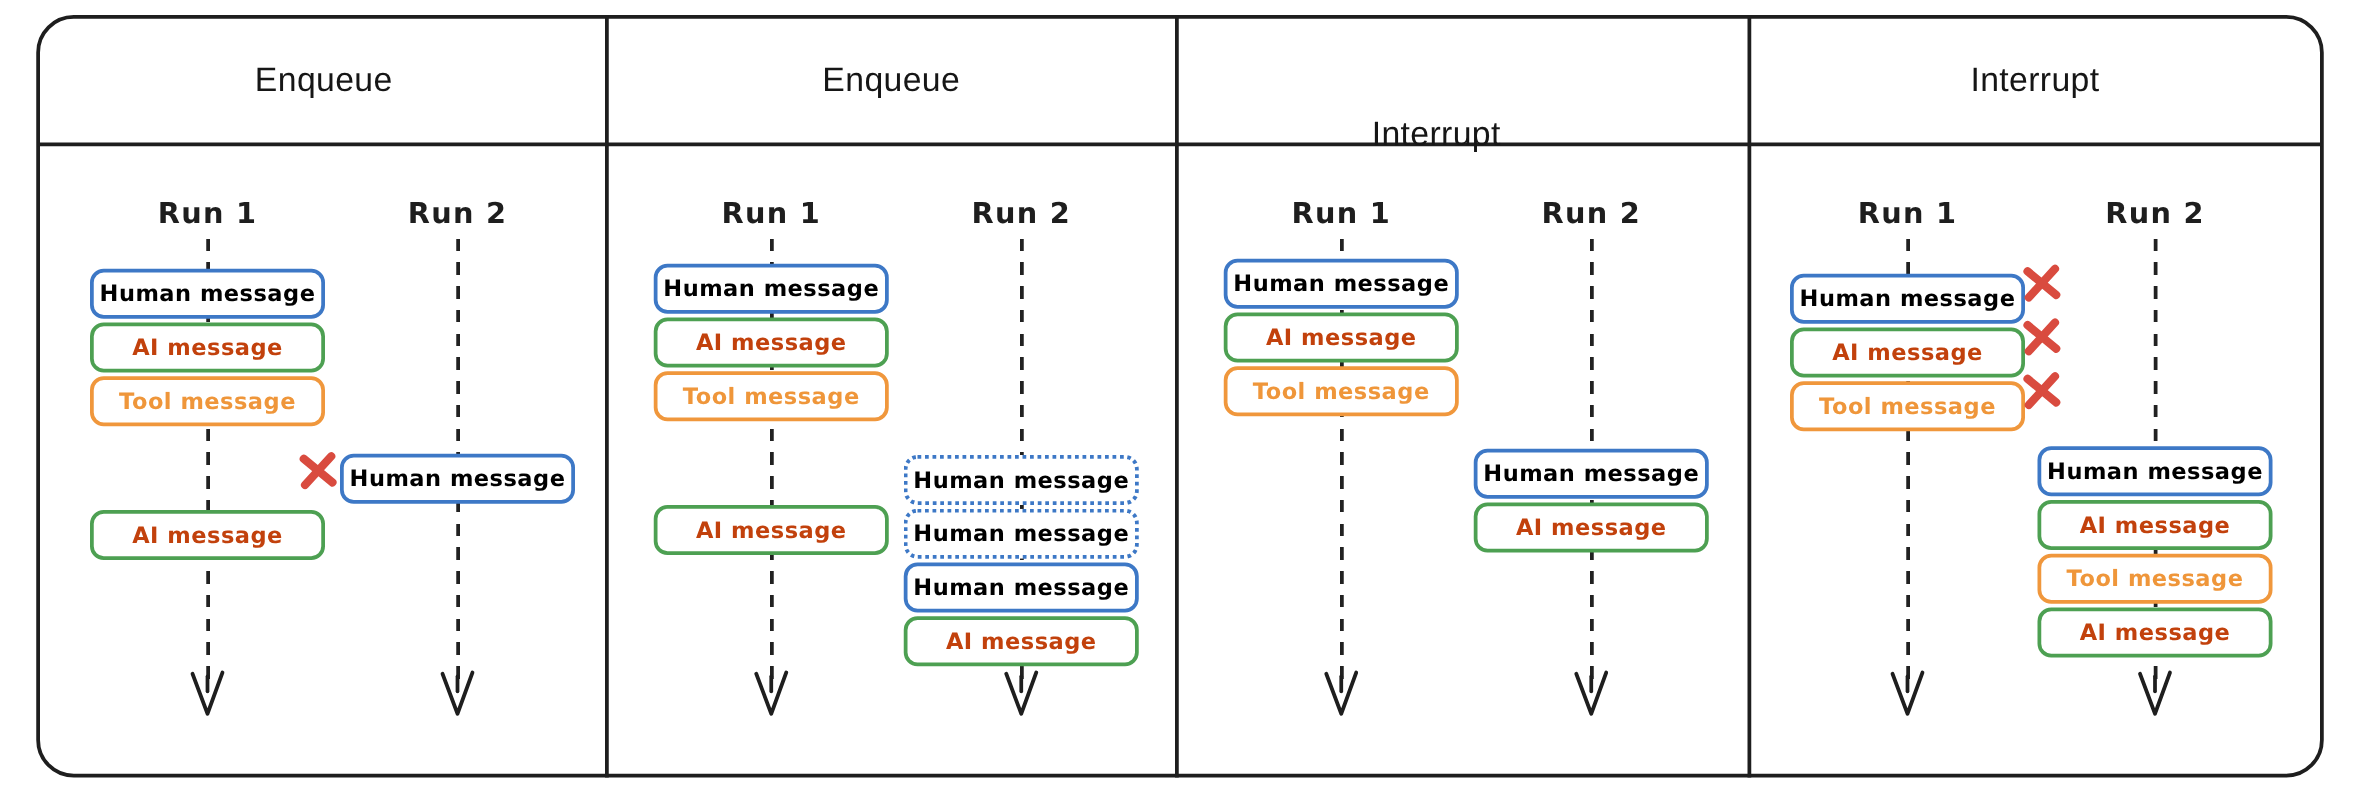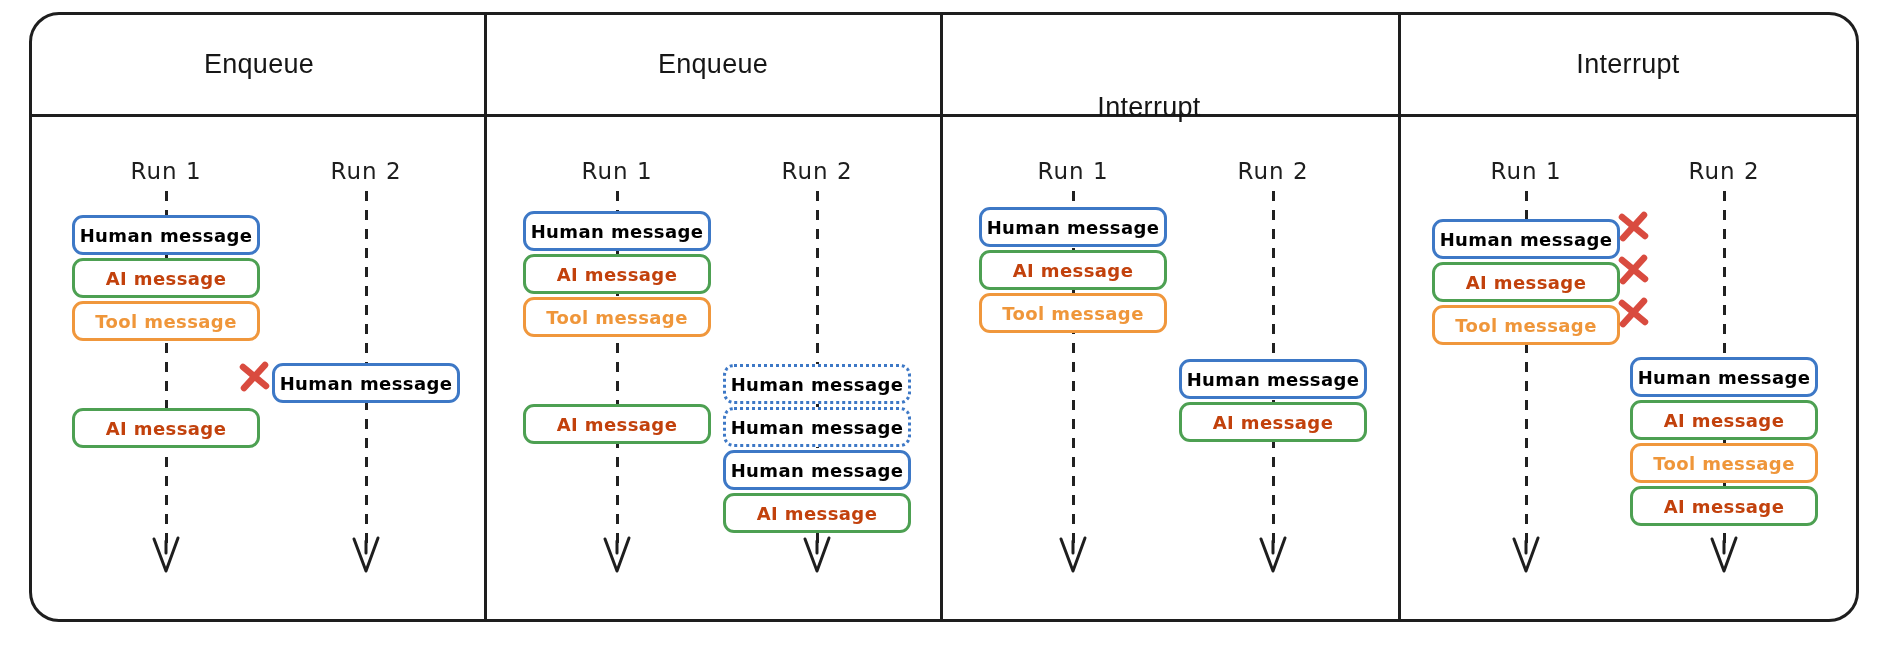--- a/index.html
+++ b/index.html
@@ -13,21 +13,21 @@
   }
   .vdiv{position:absolute;top:-3px;bottom:-3px;width:3px;background:#1e1e1e;}
   .hsep{position:absolute;left:-2px;right:-2px;top:99px;height:3px;background:#1e1e1e;}
   .panel-title{
     position:absolute;top:0;height:99px;display:flex;align-items:center;justify-content:center;
     font-family:"Liberation Sans","DejaVu Sans",sans-serif;
     font-size:27px;font-weight:500;color:#161616;letter-spacing:0.3px;
   }
   .lane{position:absolute;top:142px;width:188px;display:flex;flex-direction:column;align-items:center;}
   .run-label{
-    height:28px;line-height:28px;font-size:23px;font-weight:400;color:#1e1e1e;
+    height:28px;line-height:28px;font-size:23px;font-weight:700;color:#1e1e1e;
     letter-spacing:1px;position:relative;z-index:2;background:transparent;text-align:left;
   }
   .lifeline{
     position:absolute;left:50%;margin-left:-1.5px;top:34px;height:360px;width:3px;z-index:0;
     background:repeating-linear-gradient(to bottom,#212121 0 10px,transparent 10px 19px);
   }
   .msg{
     box-sizing:border-box;width:188px;height:40px;border-radius:11px;background:#ffffff;
     border:3px solid;display:flex;align-items:center;justify-content:center;
     font-size:18px;font-weight:600;letter-spacing:0.4px;position:relative;z-index:1;

